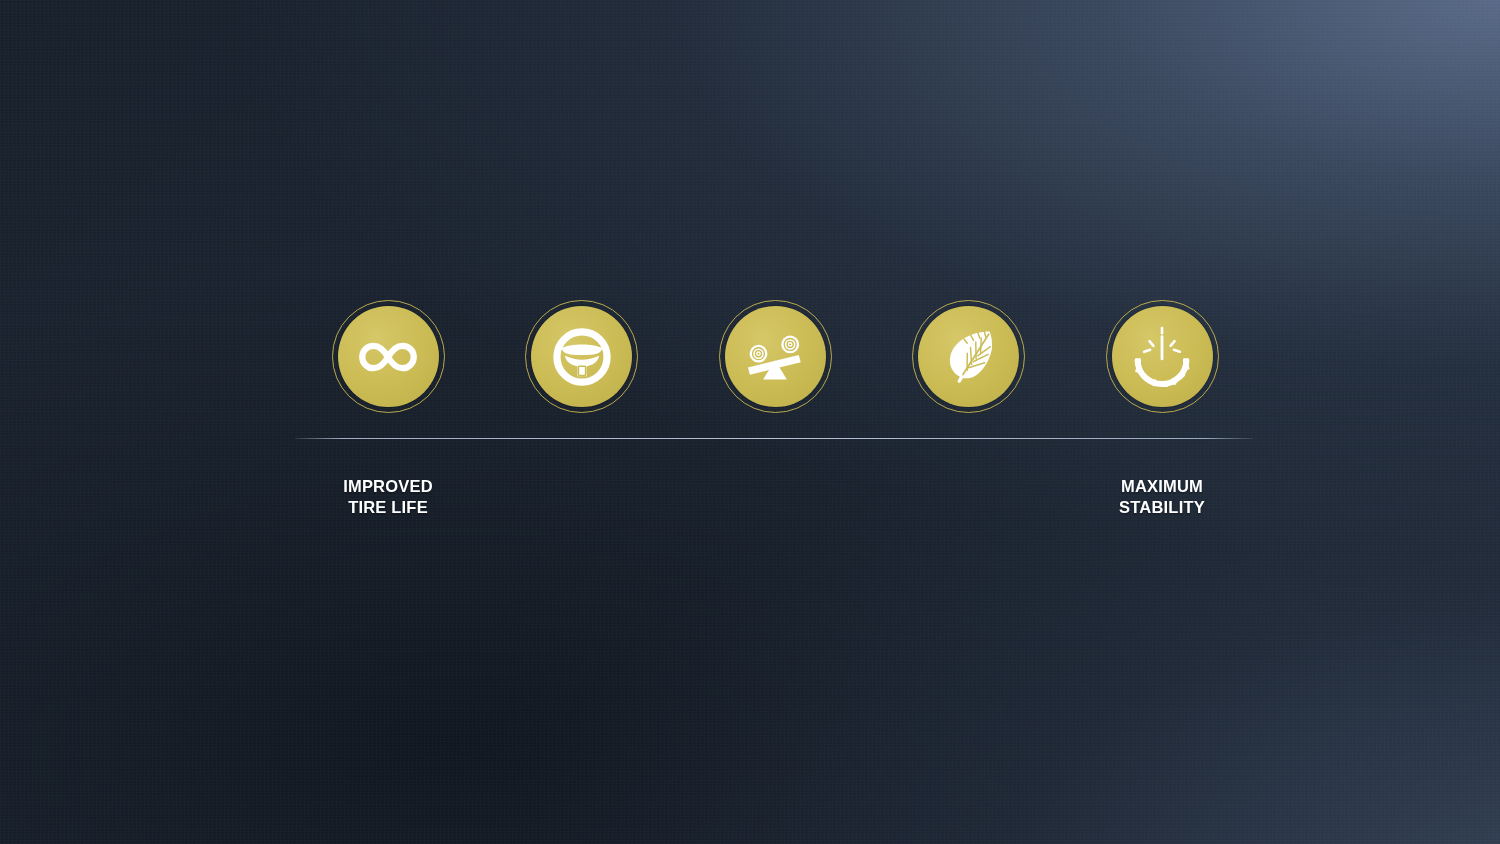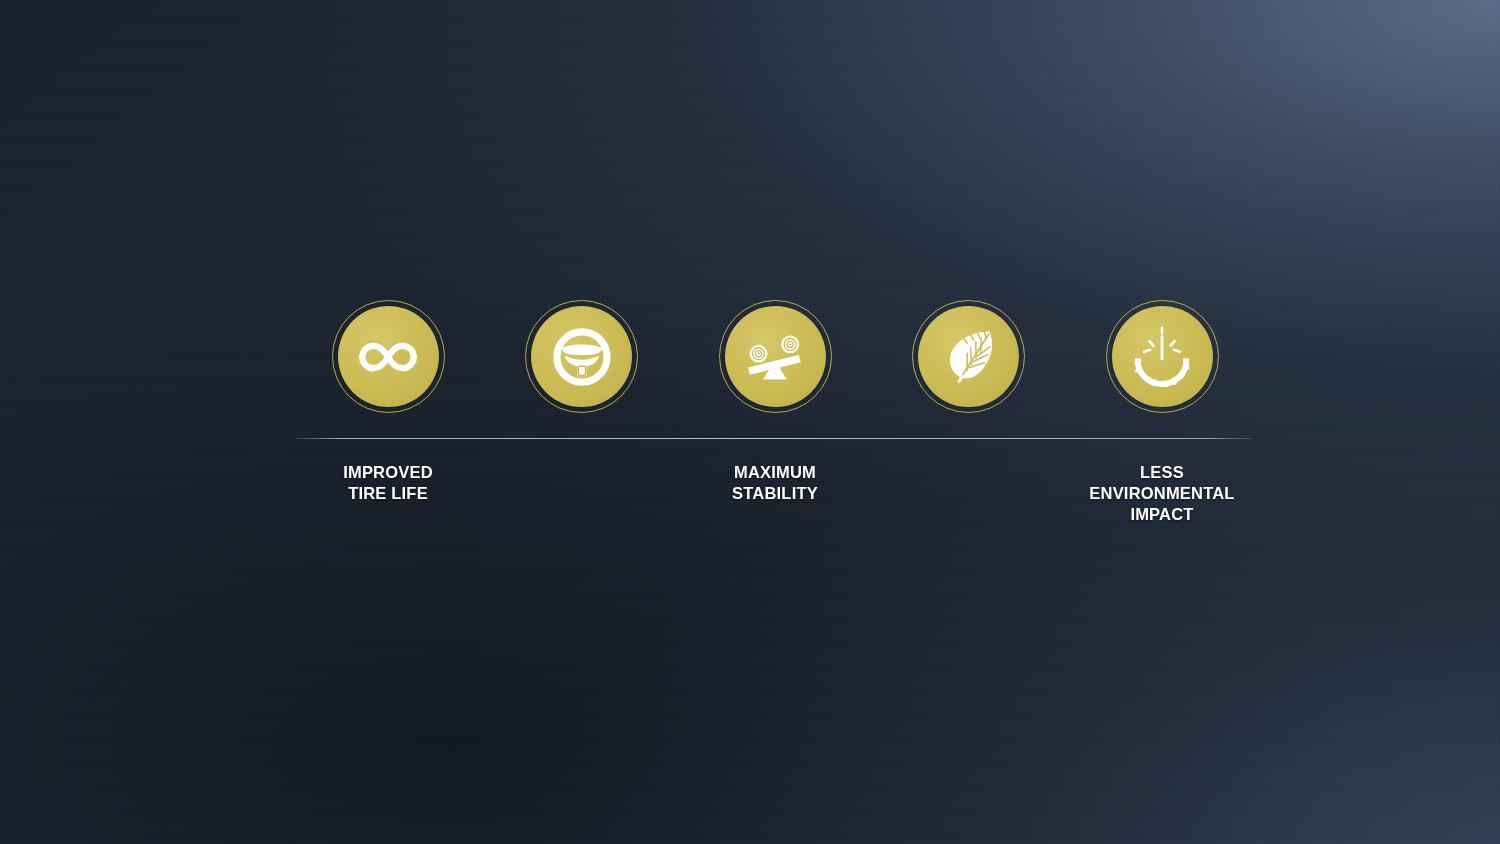--- a/index.html
+++ b/index.html
@@ -121,21 +121,21 @@
         rgba(186,199,219,0.80) 95%,
         rgba(150,165,190,0.15) 100%);
   }
 
   
   #labels-row {
     display:flex;
     align-items:flex-start;
     justify-content:space-between;
     width:100%;
-    margin-top:23px;
+    margin-top:37px;
   }
 
   .label-item {
     width:186px;
     text-align:center;
     color:#ffffff;
     font-size:16.5px;
     font-weight:bold;
     line-height:21px;
     letter-spacing:0.2px;
@@ -271,18 +271,15 @@
 
   </div>
 
   <div id="divider"></div>
 
   <div id="labels-row">
     <div class="label-item">IMPROVED
 TIRE LIFE</div>
     <div class="label-item">MAXIMUM
 STABILITY</div>
-    <div class="label-item">LESS
-ENVIRONMENTAL
-IMPACT</div>
   </div>
 
 </div>
 
 </body></html>

